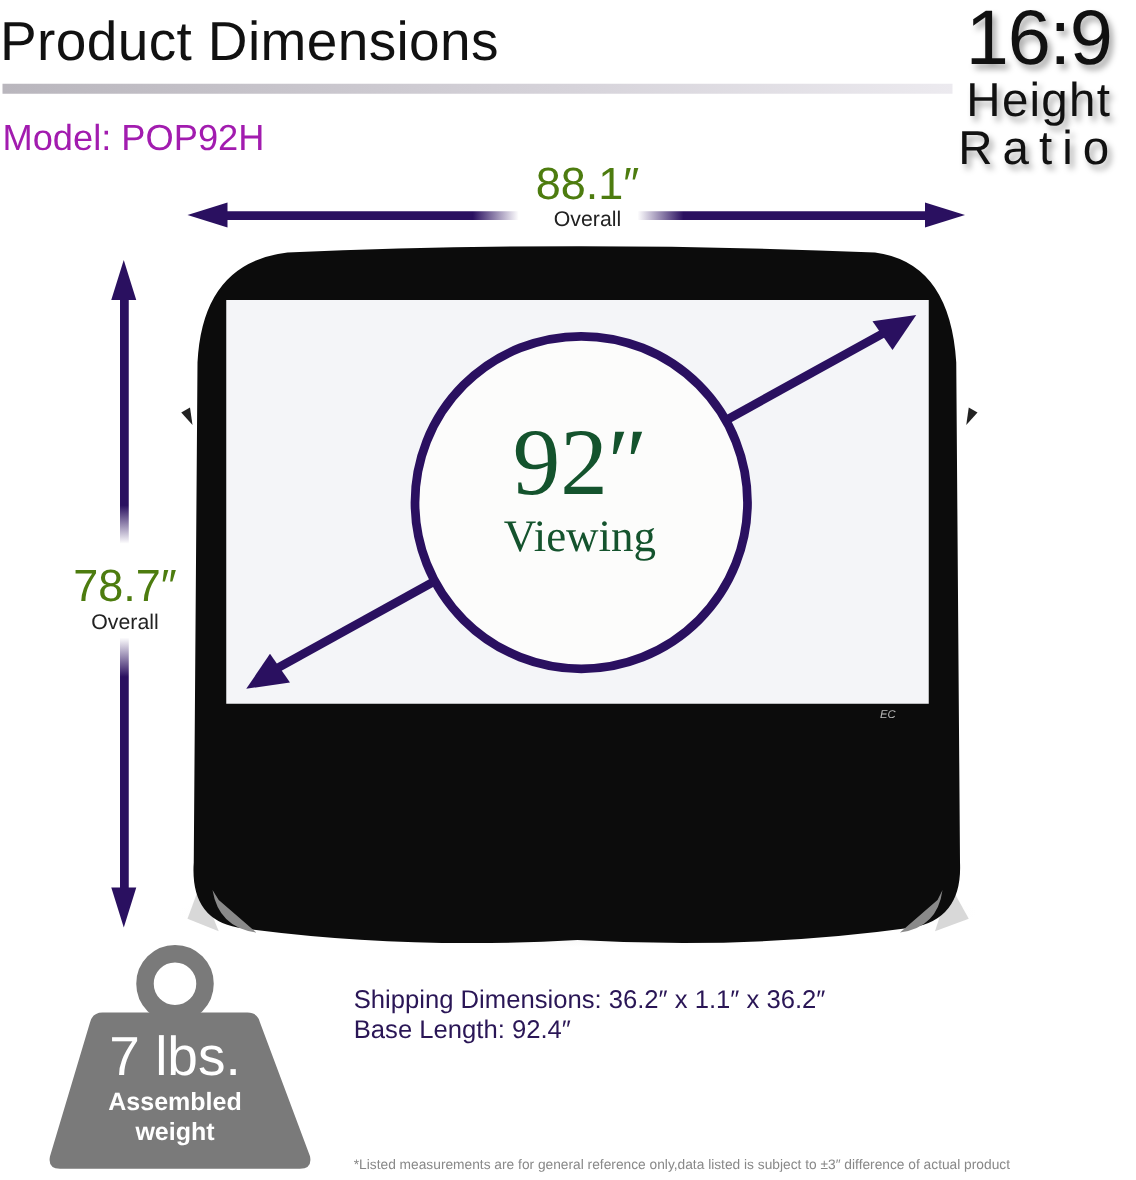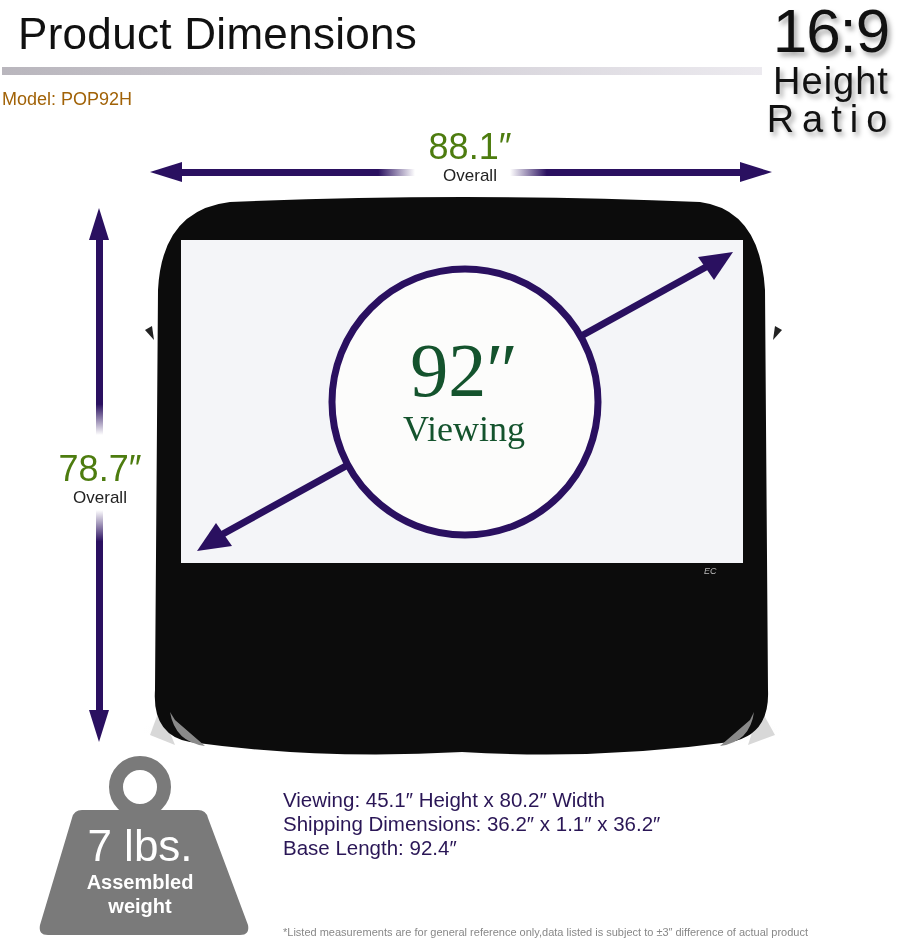--- a/index.html
+++ b/index.html
@@ -1,25 +1,25 @@
 <!DOCTYPE html>
 <html><head>
 <meta charset="utf-8">
 <style>
   html, body { margin:0; padding:0; background:#ffffff; }
   body { width:909px; height:944px; position:relative; overflow:hidden;
          font-family:"DejaVu Sans", "Liberation Sans", sans-serif; color:#111; }
   .abs { position:absolute; }
 
-  .title { left:18px; top:6px; font-size:44px; font-weight:300; letter-spacing:0.3px;
+  .title { left:0; top:6px; font-size:44px; font-weight:300; letter-spacing:0.3px;
            color:#111; white-space:nowrap; line-height:56px;
            font-family:"Liberation Sans", "DejaVu Sans", sans-serif; }
   .title-rule { left:2px; top:67px; width:760px; height:8px;
                 background:linear-gradient(to right,#b9b6bd,#d6d3da 60%,#eceaef); }
-  .model { left:2px; top:83px; font-size:18px; color:#a16207; white-space:nowrap; line-height:32px;
+  .model { left:2px; top:95px; font-size:29px; color:#a21caf; white-space:nowrap; line-height:32px;
            font-family:"Liberation Sans", "DejaVu Sans", sans-serif; }
 
   .aspect { right:8px; top:0px; text-align:center; width:140px;
             font-family:"Liberation Sans", "DejaVu Sans", sans-serif; color:#111;
             text-shadow:3px 4px 5px rgba(0,0,0,0.35); }
   .aspect .ratio-num { font-size:62px; line-height:62px; letter-spacing:-1px; font-weight:300; }
   .aspect .ratio-l1 { font-size:38px; line-height:38px; letter-spacing:1px; }
   .aspect .ratio-l2 { font-size:38px; line-height:38px; letter-spacing:8px; }
 
   .dim-label { text-align:center; font-family:"Liberation Sans","DejaVu Sans",sans-serif; }
@@ -138,21 +138,20 @@
   <div class="dim-value">78.7″</div>
   <div class="dim-sub">Overall</div>
 </div>
 
 <div class="abs circle-text">
   <div class="big">92″</div>
   <div class="sub">Viewing</div>
 </div>
 
 <div class="abs specs">
-  <div>Viewing: 45.1″ Height x 80.2″ Width</div>
   <div>Shipping Dimensions: 36.2″ x 1.1″ x 36.2″</div>
   <div>Base Length: 92.4″</div>
 </div>
 
 <div class="abs weight-text" style="left:44px; width:192px;">
   <div class="w-val">7 lbs.</div>
   <div class="w-sub">Assembled</div>
   <div class="w-sub">weight</div>
 </div>
 

